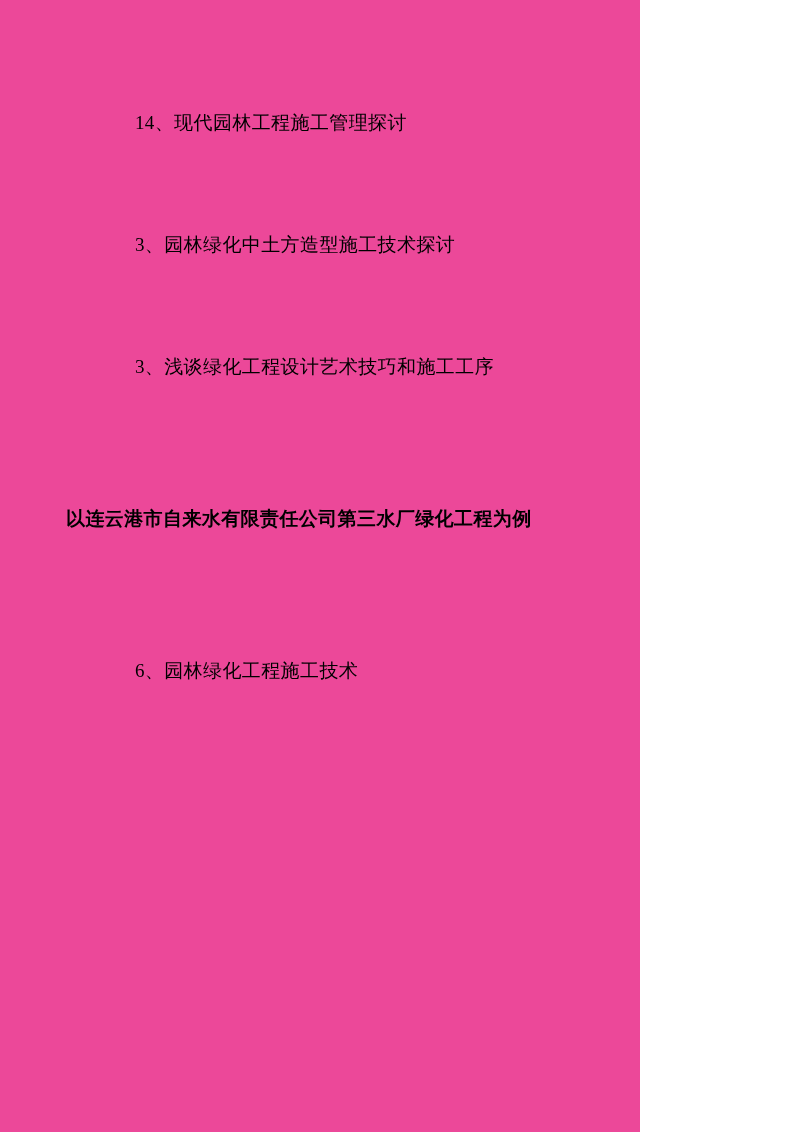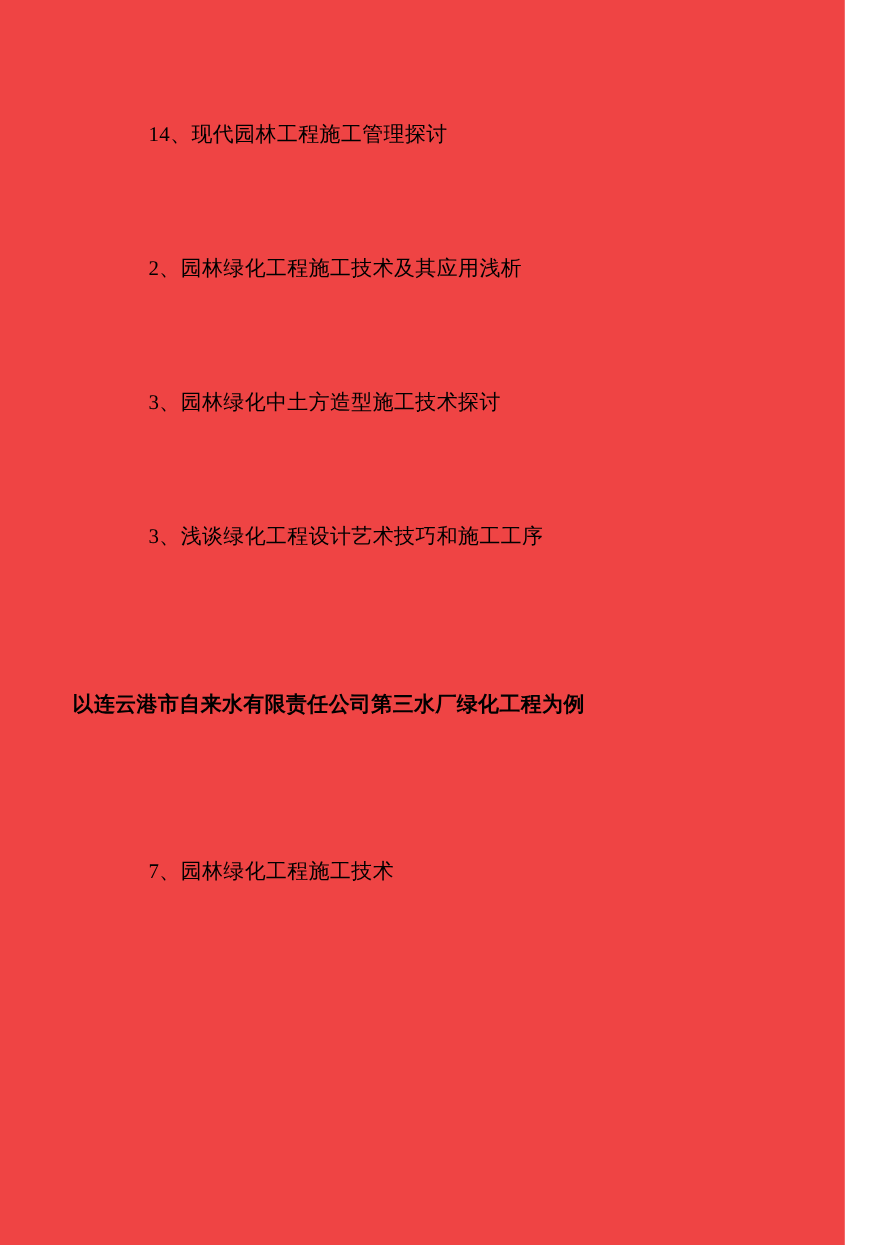--- a/index.html
+++ b/index.html
@@ -9,24 +9,24 @@
   body {
     width: 800px;
     height: 1132px;
     background: #ffffff;
     font-family: "Liberation Serif", "DejaVu Serif", serif;
     color: #000000;
     overflow: hidden;
   }
   .page {
     position: relative;
-    width: 768px;
+    width: 640px;
     height: 1132px;
     box-sizing: border-box;
-    background: #ef4444;
+    background: #ec4899;
   }
   .content {
     position: absolute;
     left: 104px;
     top: 78px;
     width: 600px;
   }
   .para {
     font-size: 19px;
     line-height: 30px;
@@ -48,34 +48,31 @@
 
 <div class="page">
   <div class="content">
 
     <p class="para">
       <span>14、现代园林工程施工管理探讨</span>
     </p>
 
 
 
-    <p class="para">
-      <span>2、园林绿化工程施工技术及其应用浅析</span>
-    </p>
 
     <p class="para">
       <span>3、园林绿化中土方造型施工技术探讨</span>
     </p>
 
     <p class="para">
       <span>3、浅谈绿化工程设计艺术技巧和施工工序</span>
     </p>
 
     <p class="para">
       <span class="cont">以连云港市自来水有限责任公司第三水厂绿化工程为例</span>
     </p>
 
     <p class="para">
-      <span>7、园林绿化工程施工技术</span>
+      <span>6、园林绿化工程施工技术</span>
     </p>
 
   </div>
 </div>
 
 </body></html>

